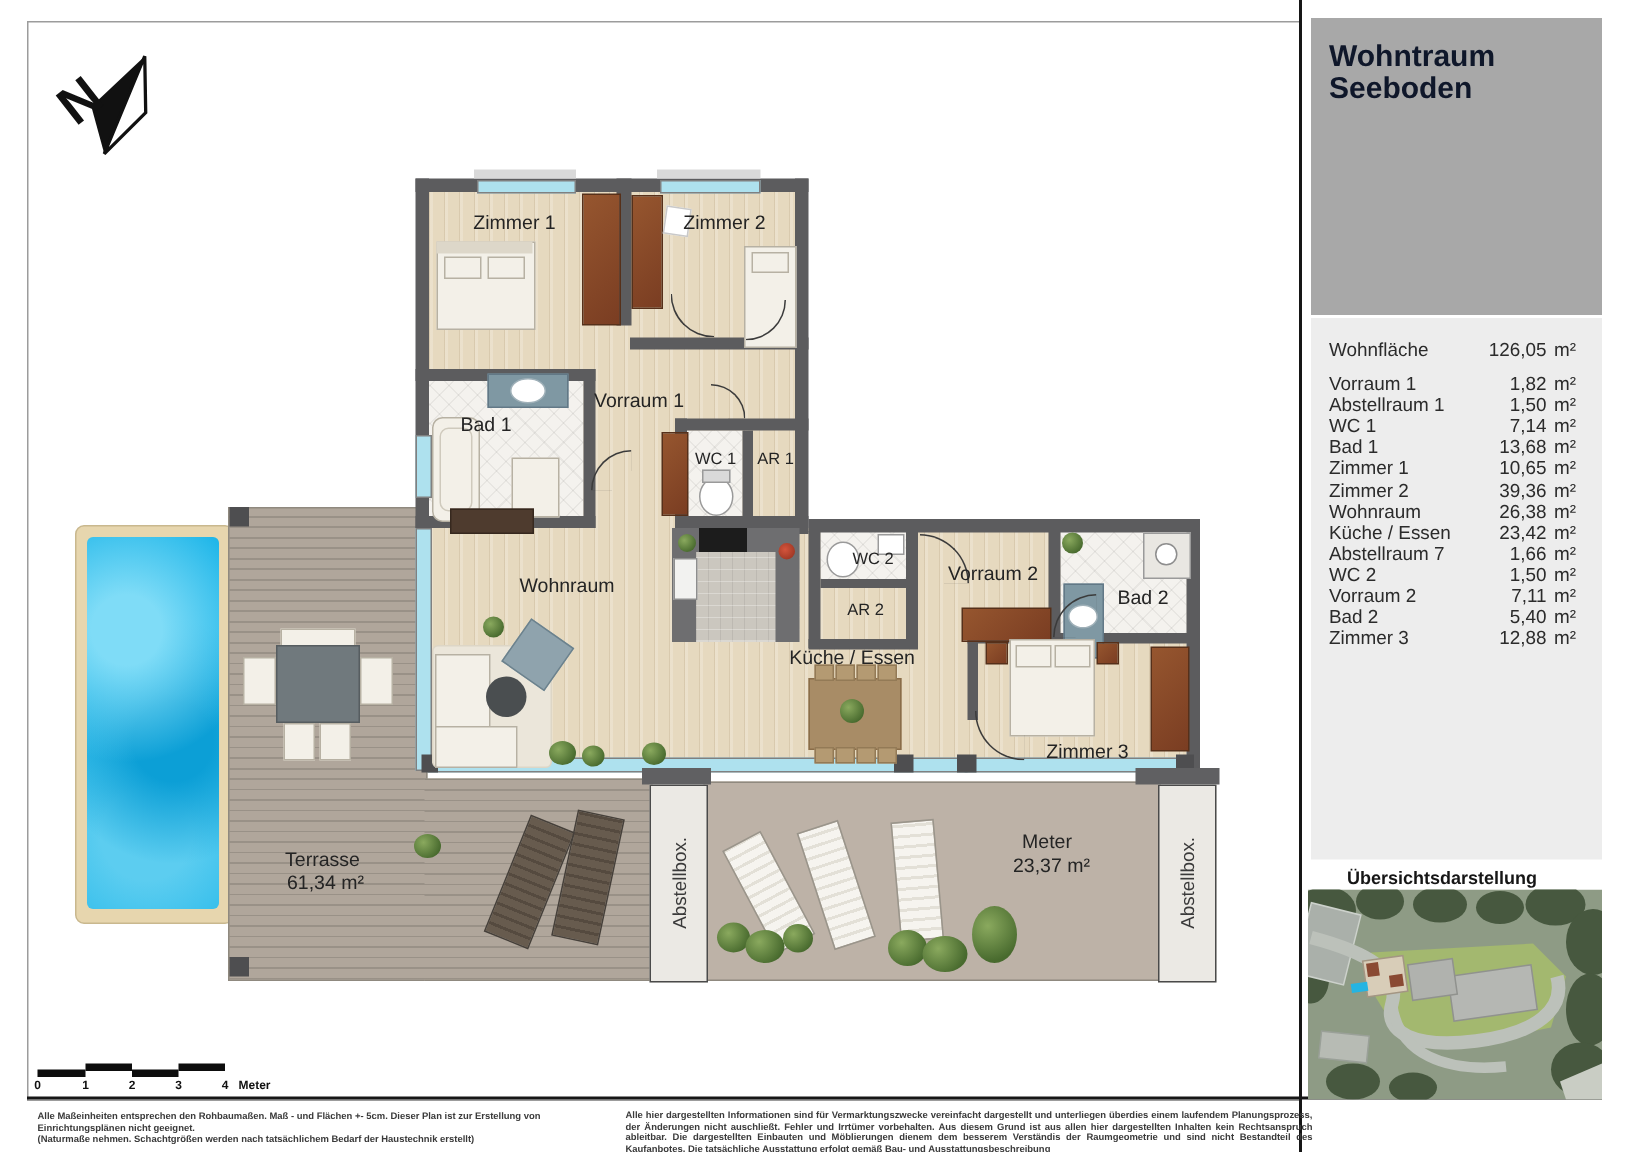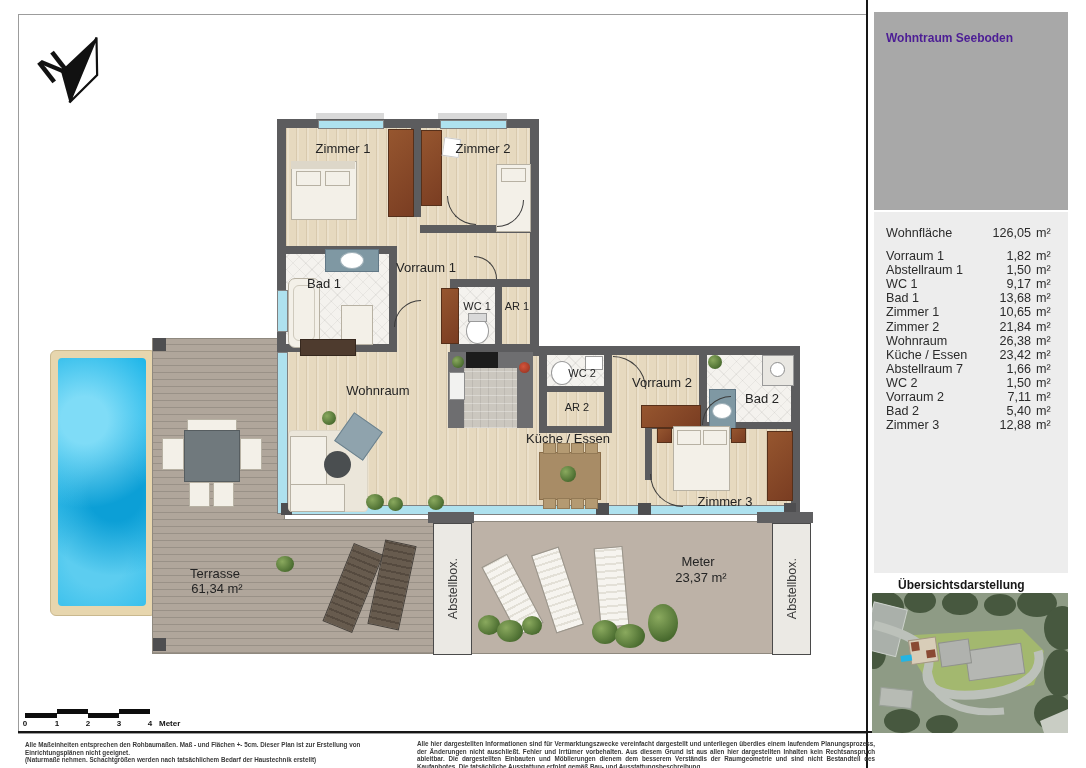--- a/index.html
+++ b/index.html
@@ -5,21 +5,21 @@
   html,body{margin:0;padding:0;background:#fff;}
   #page{position:relative;width:1086px;height:768px;background:#fff;overflow:hidden;
         font-family:"Liberation Sans","DejaVu Sans",sans-serif;color:#1f1f1f;}
   .abs{position:absolute;}
   
   #plan-frame{left:18px;top:14px;width:847px;height:718px;border:1px solid #9c9c9c;}
   #vsep{left:866px;top:0;width:2px;height:768px;background:#161616;}
   #hline{left:18px;top:731px;width:1050px;height:2px;background:#161616;}
   
   #sb-head{left:874px;top:12px;width:194px;height:198px;background:#a8a8a8;}
-  .sb-title{font-weight:bold;font-size:12px;line-height:21px;color:#4c1d95;}
+  .sb-title{font-weight:bold;font-size:20px;line-height:21px;color:#0f172a;}
   #sb-panel{left:874px;top:212px;width:194px;height:361px;background:#ededed;}
   .unit-h{font-weight:bold;font-size:15.5px;color:#161616;}
   .trow{display:flex;align-items:flex-start;line-height:14.1px;font-size:12.6px;color:#2b2b2b;}
   .tlabel{flex:1;white-space:nowrap;}
   .tval{width:50px;text-align:right;}
   .tunit{width:22px;text-align:left;padding-left:5px;}
   
   .wall{background:#5c5c5e;}
   .wood{background:#e6d9bf;background-image:repeating-linear-gradient(90deg,rgba(120,90,50,.12) 0 1px,rgba(255,255,255,.20) 1px 3px,transparent 3px 10px);}
   .tile{background:#f4f2ee;background-image:repeating-linear-gradient(45deg,rgba(0,0,0,.05) 0 1px,transparent 1px 9px),repeating-linear-gradient(-45deg,rgba(0,0,0,.05) 0 1px,transparent 1px 9px);}
@@ -284,36 +284,36 @@
             <span class="tval">1,82</span>
             <span class="tunit">m²</span>
           </div>
           <div class="trow">
             <span class="tlabel">Abstellraum 1</span>
             <span class="tval">1,50</span>
             <span class="tunit">m²</span>
           </div>
           <div class="trow">
             <span class="tlabel">WC 1</span>
-            <span class="tval">9,17</span>
+            <span class="tval">7,14</span>
             <span class="tunit">m²</span>
           </div>
           <div class="trow">
             <span class="tlabel">Bad 1</span>
             <span class="tval">13,68</span>
             <span class="tunit">m²</span>
           </div>
           <div class="trow">
             <span class="tlabel">Zimmer 1</span>
             <span class="tval">10,65</span>
             <span class="tunit">m²</span>
           </div>
           <div class="trow">
             <span class="tlabel">Zimmer 2</span>
-            <span class="tval">21,84</span>
+            <span class="tval">39,36</span>
             <span class="tunit">m²</span>
           </div>
           <div class="trow">
             <span class="tlabel">Wohnraum</span>
             <span class="tval">26,38</span>
             <span class="tunit">m²</span>
           </div>
           <div class="trow">
             <span class="tlabel">Küche / Essen</span>
             <span class="tval">23,42</span>

